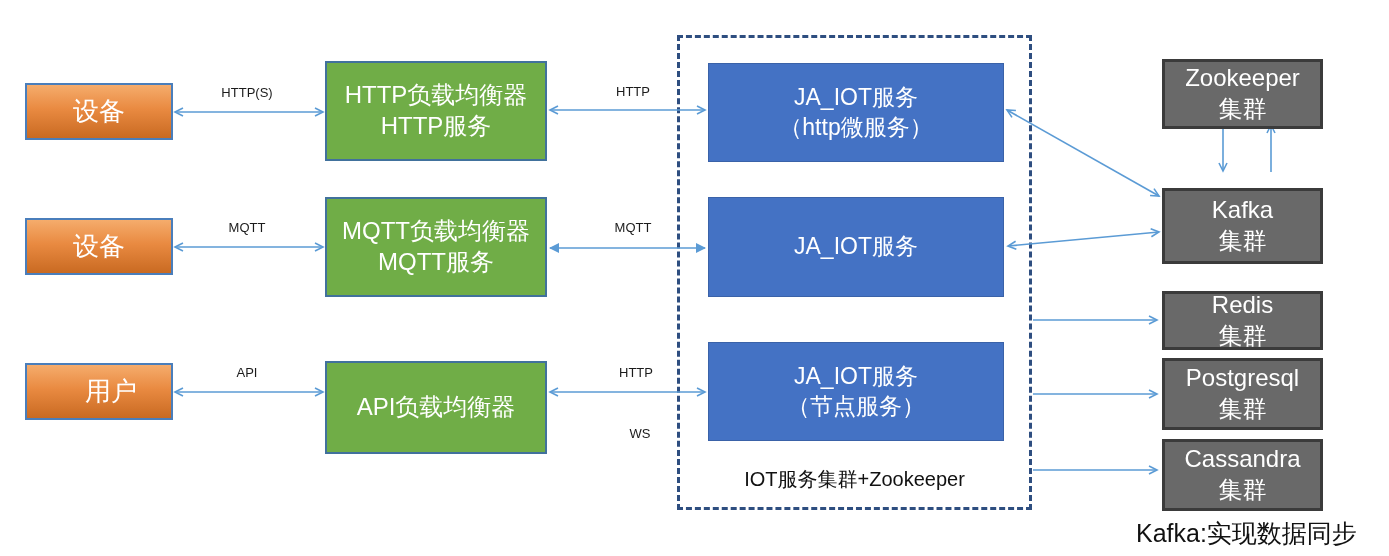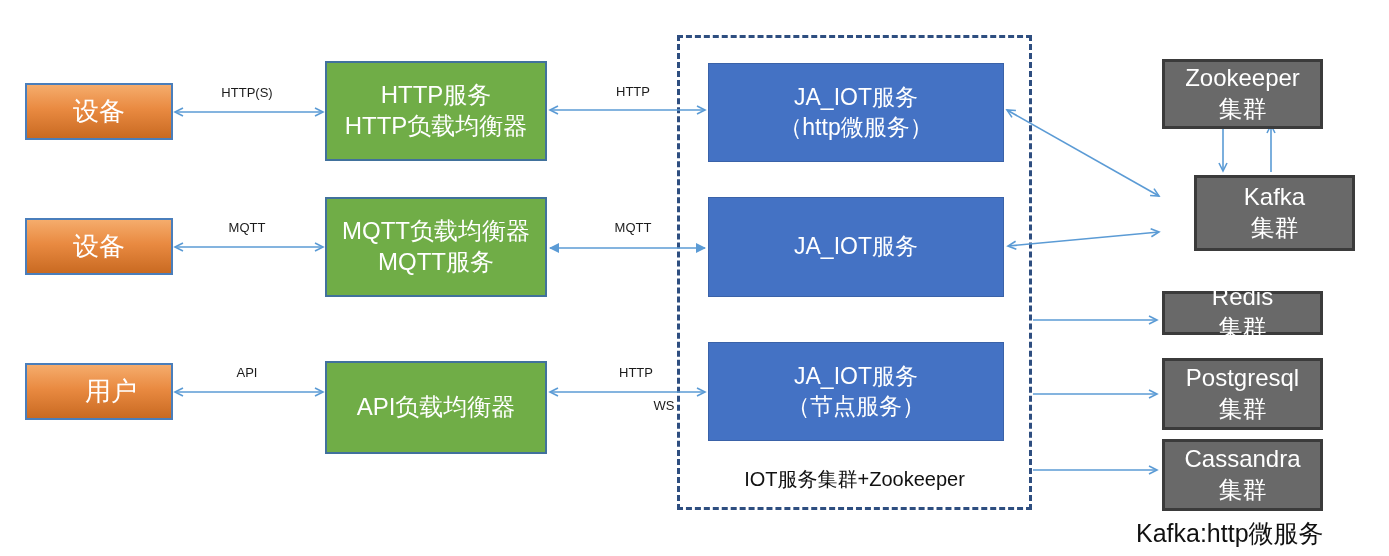--- a/index.html
+++ b/index.html
@@ -103,22 +103,22 @@
     <span class="line">设备</span>
   </div>
   <div class="node actor" style="left:25px; top:218px; width:148px; height:57px;">
     <span class="line">设备</span>
   </div>
   <div class="node actor" style="left:25px; top:363px; width:148px; height:57px;padding-left:24px;">
     <span class="line">用户</span>
   </div>
 
   <div class="node lb" style="left:325px; top:61px; width:222px; height:100px;">
+    <span class="line">HTTP负载均衡器</span>
     <span class="line">HTTP服务</span>
-    <span class="line">HTTP负载均衡器</span>
   </div>
   <div class="node lb" style="left:325px; top:197px; width:222px; height:100px;">
     <span class="line">MQTT负载均衡器</span>
     <span class="line">MQTT服务</span>
   </div>
   <div class="node lb" style="left:325px; top:345px; width:222px; height:93px;margin-top:16px;">
     <span class="line">API负载均衡器</span>
   </div>
 
   <div class="node svc" style="left:708px; top:63px; width:296px; height:99px;">
@@ -132,40 +132,40 @@
     <span class="line">JA_IOT服务</span>
     <span class="line">（节点服务）</span>
   </div>
 
   <div class="group-label" style="left:677px; top:466px; width:355px;">IOT服务集群+Zookeeper</div>
 
   <div class="node cluster" style="left:1162px; top:59px; width:161px; height:70px;">
     <span class="line">Zookeeper</span>
     <span class="line">集群</span>
   </div>
-  <div class="node cluster" style="left:1162px; top:175px; width:161px; height:76px;margin-left:32px;">
+  <div class="node cluster" style="left:1162px; top:188px; width:161px; height:76px;">
     <span class="line">Kafka</span>
     <span class="line">集群</span>
   </div>
-  <div class="node cluster" style="left:1162px; top:291px; width:161px; height:44px;">
+  <div class="node cluster" style="left:1162px; top:291px; width:161px; height:59px;">
     <span class="line">Redis</span>
     <span class="line">集群</span>
   </div>
   <div class="node cluster" style="left:1162px; top:358px; width:161px; height:72px;">
     <span class="line">Postgresql</span>
     <span class="line">集群</span>
   </div>
   <div class="node cluster" style="left:1162px; top:439px; width:161px; height:72px;">
     <span class="line">Cassandra</span>
     <span class="line">集群</span>
   </div>
 
   <div class="edge-label" style="left:247px; top:85px;">HTTP(S)</div>
   <div class="edge-label" style="left:633px; top:84px;">HTTP</div>
   <div class="edge-label" style="left:247px; top:220px;">MQTT</div>
   <div class="edge-label" style="left:633px; top:220px;">MQTT</div>
   <div class="edge-label" style="left:247px; top:365px;">API</div>
   <div class="edge-label" style="left:636px; top:365px;">HTTP</div>
-  <div class="edge-label" style="left:640px; top:398px;margin-left:24px;">WS</div>
+  <div class="edge-label" style="left:640px; top:426px;">WS</div>
 
-  <div class="footnote" style="left:1136px; top:517px;">Kafka:http微服务</div>
+  <div class="footnote" style="left:1136px; top:517px;">Kafka:实现数据同步</div>
 
 </div>
 
 </body></html>

